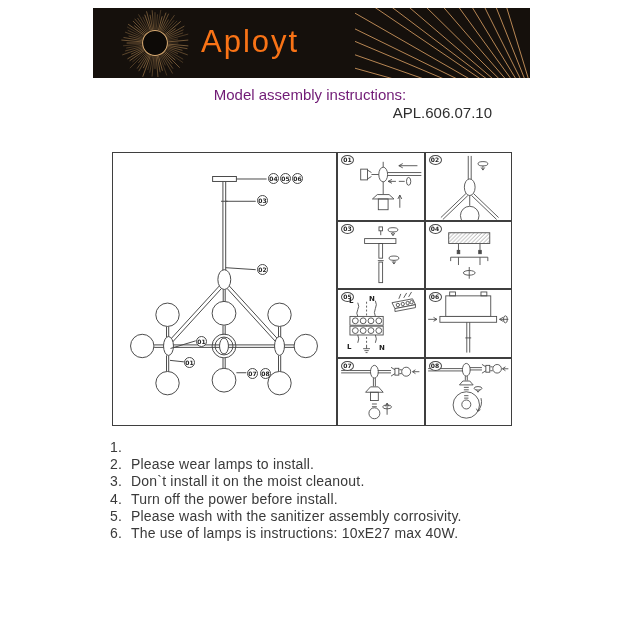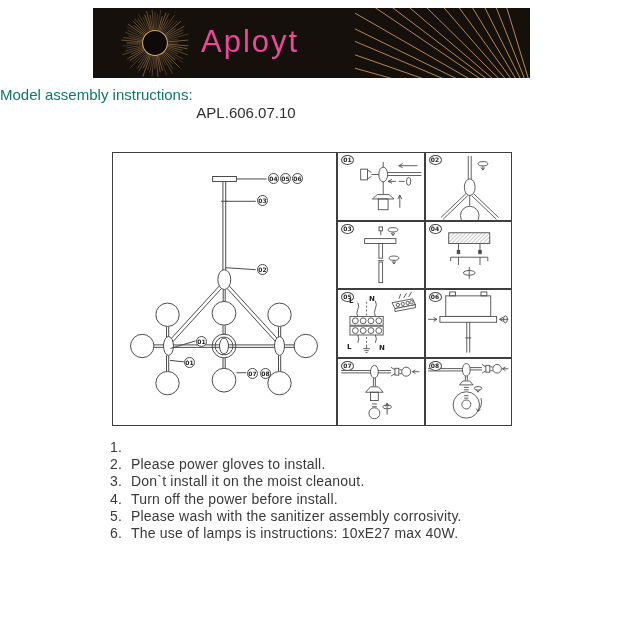--- a/index.html
+++ b/index.html
@@ -3,27 +3,27 @@
 <meta charset="utf-8">
 <style>
   html,body{margin:0;padding:0;background:#ffffff;}
   .page{position:relative;width:620px;height:620px;background:#ffffff;overflow:hidden;
         font-family:"Liberation Sans",sans-serif;color:#333;}
 
   
   .banner{position:absolute;left:93px;top:8px;width:437px;height:70px;background:#15100c;overflow:hidden;}
   .logo-svg{position:absolute;left:28px;top:1px;width:68px;height:68px;}
   .brand-name{position:absolute;left:108px;top:16px;font-size:31px;font-weight:500;
-              letter-spacing:2px;color:#ec4899;}
+              letter-spacing:2px;color:#f97316;}
   .fan-svg{position:absolute;right:0;top:0;width:175px;height:70px;}
 
   
-  .subtitle{position:absolute;left:0;top:86px;width:620px;text-align:left;
-            font-size:15px;color:#0f766e;}
-  .model-code{position:absolute;left:0;top:104px;width:492px;text-align:center;
+  .subtitle{position:absolute;left:0;top:86px;width:620px;text-align:center;
+            font-size:15px;color:#701a75;}
+  .model-code{position:absolute;left:0;top:104px;width:492px;text-align:right;
             font-size:15px;color:#2e2e2e;}
 
   
   .diagram{position:absolute;left:112px;top:152px;width:400px;height:274px;display:flex;}
   .chandelier-box{position:relative;width:225px;height:274px;border:1px solid #3f3f3f;
                   box-sizing:border-box;background:#fff;}
   .chandelier-box svg{position:absolute;left:0;top:0;width:100%;height:100%;}
   .panel-grid{width:175px;height:274px;display:grid;grid-template-columns:1fr 1fr;
               grid-template-rows:1fr 1fr 1fr 1fr;box-sizing:border-box;}
   .panel{position:relative;border:1px solid #3f3f3f;box-sizing:border-box;background:#fff;overflow:hidden;}
@@ -428,21 +428,21 @@
 
     </div>
   </div>
 
   <ol class="instructions">
     <li>
         <span class="num">1.</span>
       </li>
     <li>
         <span class="num">2.</span>
-        <span class="txt">Please power gloves to install.</span>
+        <span class="txt">Please wear lamps to install.</span>
       </li>
     <li>
         <span class="num">3.</span>
         <span class="txt">Don`t install it on the moist cleanout.</span>
       </li>
     <li>
         <span class="num">4.</span>
         <span class="txt">Turn off the power before install.</span>
       </li>
     <li>

